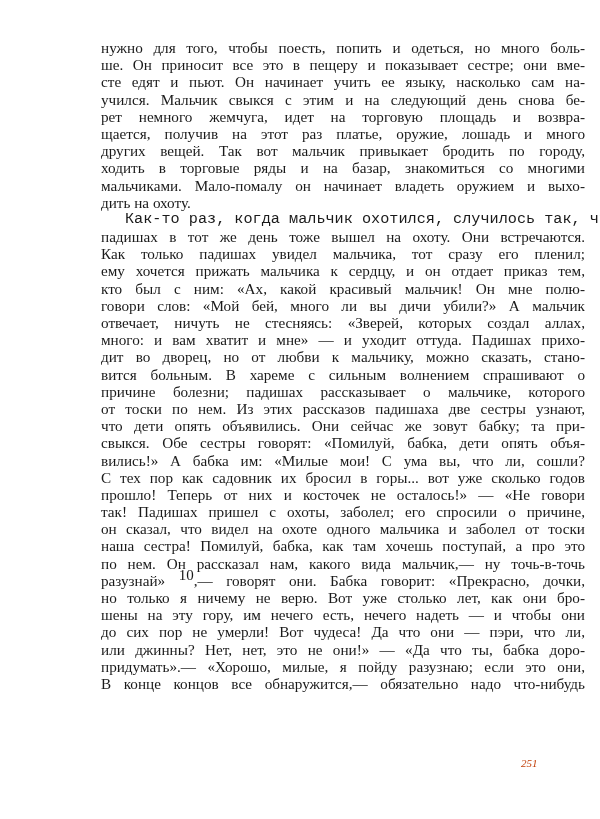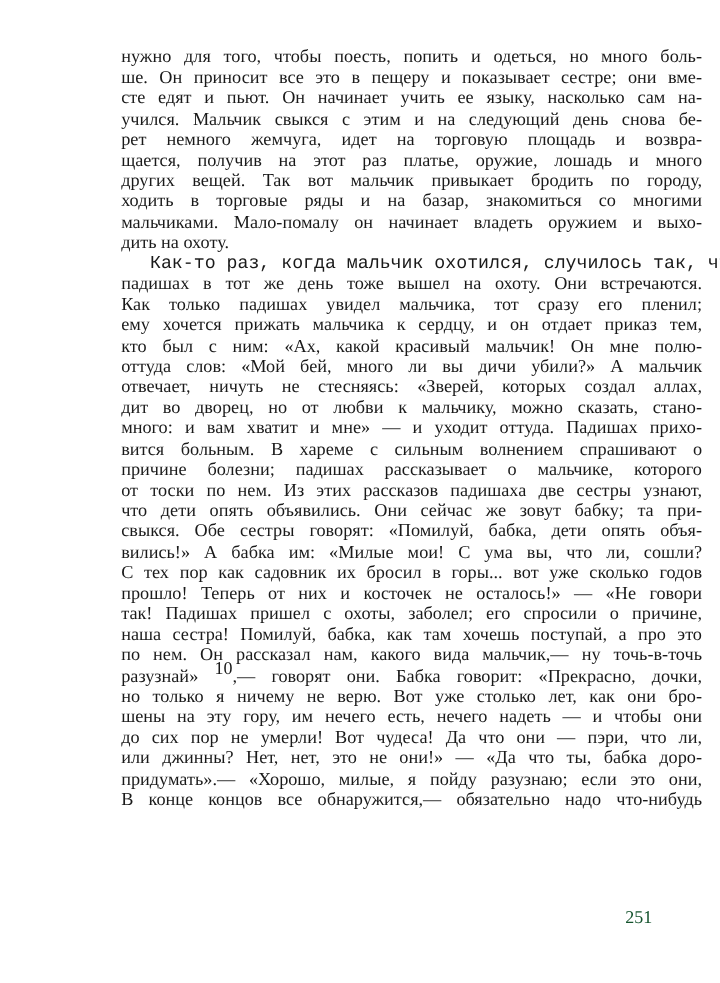--- a/index.html
+++ b/index.html
@@ -23,22 +23,23 @@
     height: 17.2px;
   }
   .line.last { text-align-last: left; }
   .line.indent { padding-left: 24px; font-family: Liberation Mono, monospace; }
   sup { font-size: 15px; line-height: 0; vertical-align: 6px; }
   .page-number {
     position: absolute;
     left: 521px;
     top: 757px;
     font-family: "Liberation Serif", serif;
-    font-size: 15px;
-    color: #14532d;
+    font-style: italic;
+    font-size: 11px;
+    color: #c2410c;
   }
 </style>
 </head>
 <body>
 
 <div class="page">
   <div class="paragraph">
     <span class="line">нужно для того, чтобы поесть, попить и одеться, но много боль-</span>
     <span class="line">ше. Он приносит все это в пещеру и показывает сестре; они вме-</span>
     <span class="line">сте едят и пьют. Он начинает учить ее языку, насколько сам на-</span>
@@ -49,33 +50,34 @@
     <span class="line">ходить в торговые ряды и на базар, знакомиться со многими</span>
     <span class="line">мальчиками. Мало-помалу он начинает владеть оружием и выхо-</span>
     <span class="line last">дить на охоту.</span>
   </div>
   <div class="paragraph">
     <span class="line indent">Как-то раз, когда мальчик охотился, случилось так, что и</span>
     <span class="line">падишах в тот же день тоже вышел на охоту. Они встречаются.</span>
     <span class="line">Как только падишах увидел мальчика, тот сразу его пленил;</span>
     <span class="line">ему хочется прижать мальчика к сердцу, и он отдает приказ тем,</span>
     <span class="line">кто был с ним: «Ах, какой красивый мальчик! Он мне полю-</span>
-    <span class="line">оттуда слов: «Мой бей, много ли вы дичи убили?» А мальчик</span>
+    <span class="line">говори слов: «Мой бей, много ли вы дичи убили?» А мальчик</span>
     <span class="line">отвечает, ничуть не стесняясь: «Зверей, которых создал аллах,</span>
+    <span class="line">много: и вам хватит и мне» — и уходит оттуда. Падишах прихо-</span>
     <span class="line">дит во дворец, но от любви к мальчику, можно сказать, стано-</span>
-    <span class="line">много: и вам хватит и мне» — и уходит оттуда. Падишах прихо-</span>
     <span class="line">вится больным. В хареме с сильным волнением спрашивают о</span>
     <span class="line">причине болезни; падишах рассказывает о мальчике, которого</span>
     <span class="line">от тоски по нем. Из этих рассказов падишаха две сестры узнают,</span>
     <span class="line">что дети опять объявились. Они сейчас же зовут бабку; та при-</span>
     <span class="line">свыкся. Обе сестры говорят: «Помилуй, бабка, дети опять объя-</span>
     <span class="line">вились!» А бабка им: «Милые мои! С ума вы, что ли, сошли?</span>
     <span class="line">С тех пор как садовник их бросил в горы... вот уже сколько годов</span>
     <span class="line">прошло! Теперь от них и косточек не осталось!» — «Не говори</span>
     <span class="line">так! Падишах пришел с охоты, заболел; его спросили о причине,</span>
+    <span class="line">он сказал, что видел на охоте одного мальчика и заболел от тоски</span>
     <span class="line">наша сестра! Помилуй, бабка, как там хочешь поступай, а про это</span>
     <span class="line">по нем. Он рассказал нам, какого вида мальчик,— ну точь-в-точь</span>
     <span class="line"><span>разузнай» </span><sup>10</sup><span>,— говорят они. Бабка говорит: «Прекрасно, дочки,</span></span>
     <span class="line">но только я ничему не верю. Вот уже столько лет, как они бро-</span>
     <span class="line">шены на эту гору, им нечего есть, нечего надеть — и чтобы они</span>
     <span class="line">до сих пор не умерли! Вот чудеса! Да что они — пэри, что ли,</span>
     <span class="line">или джинны? Нет, нет, это не они!» — «Да что ты, бабка доро-</span>
     <span class="line">придумать».— «Хорошо, милые, я пойду разузнаю; если это они,</span>
     <span class="line">В конце концов все обнаружится,— обязательно надо что-нибудь</span>
   </div>

